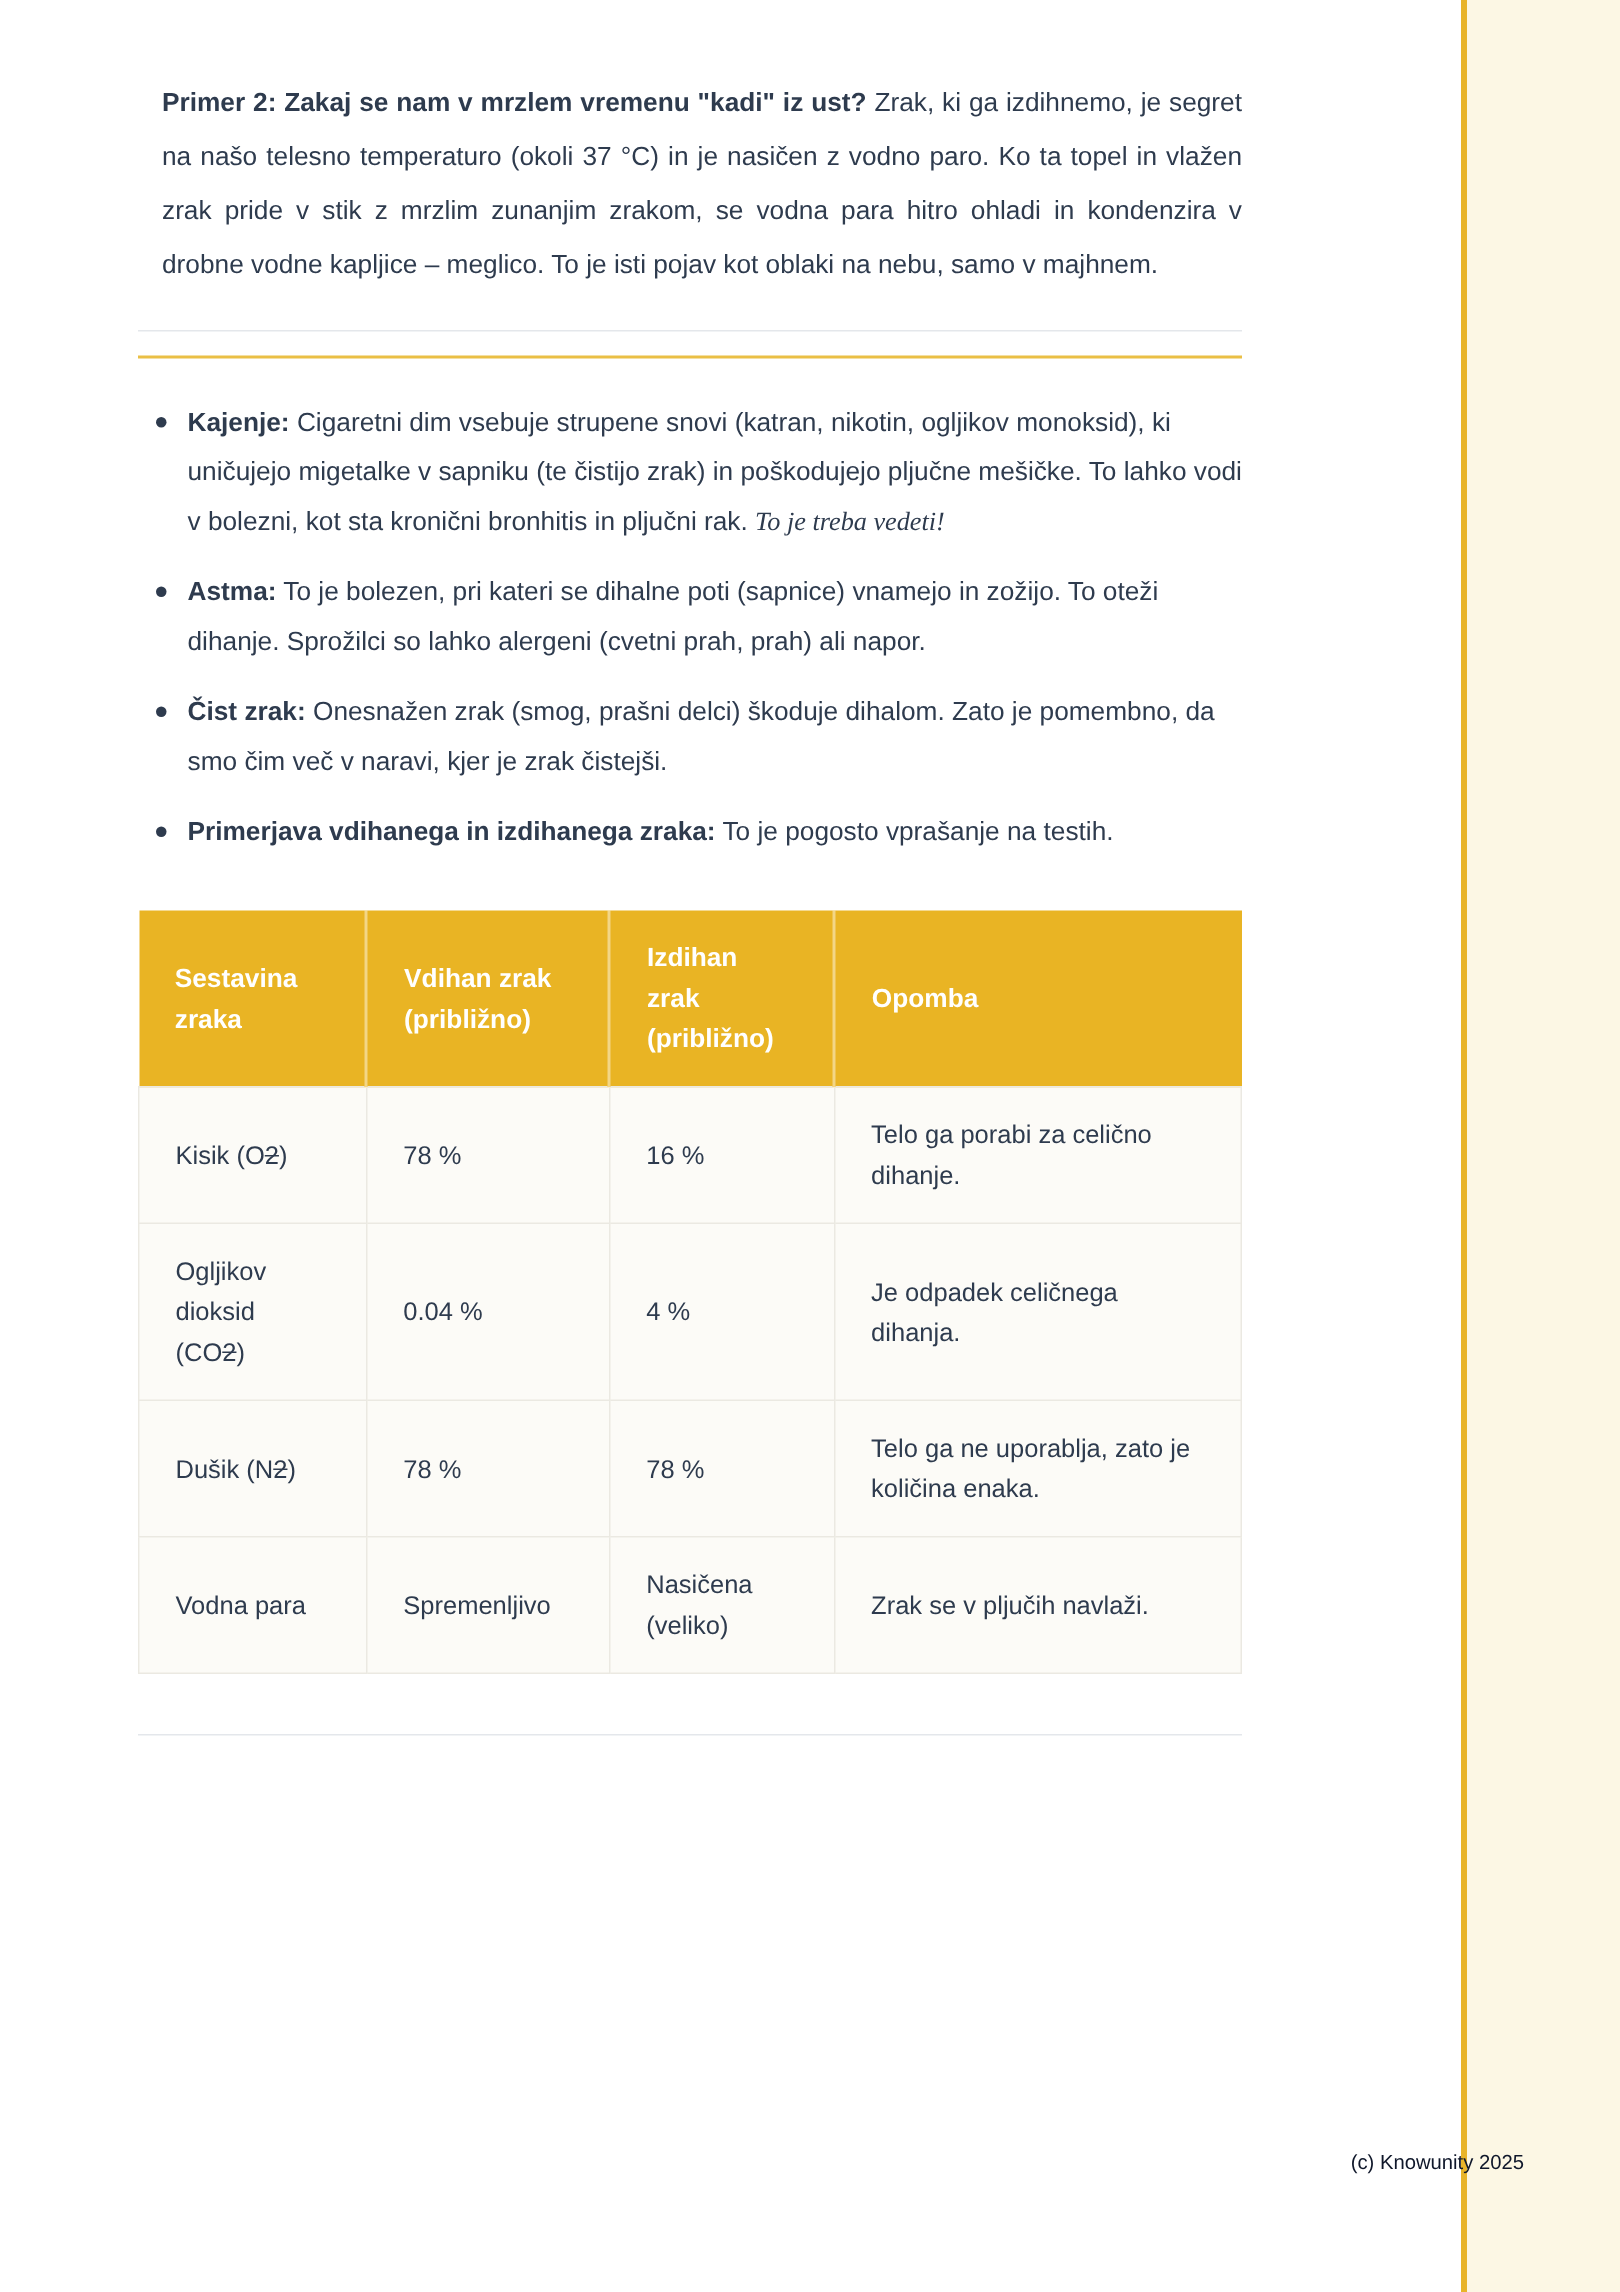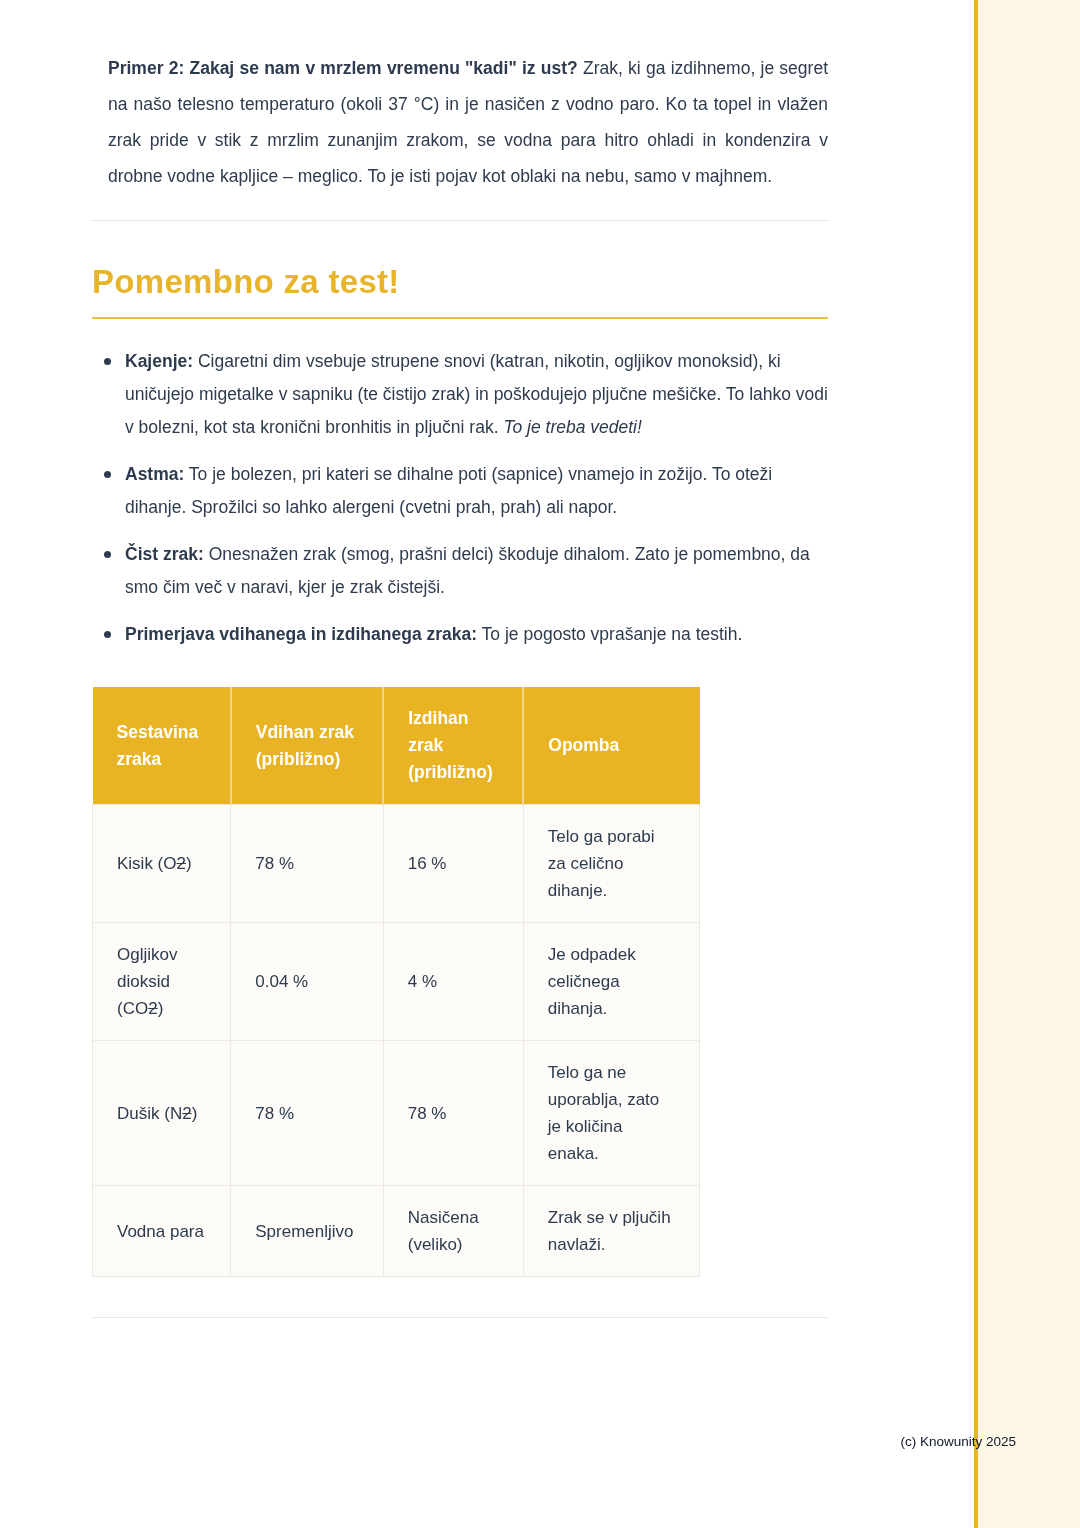--- a/index.html
+++ b/index.html
@@ -53,25 +53,25 @@
     font-size: 17.5px;
     line-height: 33px;
   }
   .bullets li::before {
     content: "";
     position: absolute; left: 12px; top: 13px;
     width: 7px; height: 7px; border-radius: 50%;
     background: #2e3b4e;
   }
   .bullets .lead { font-weight: 700; }
-  .bullets .it { font-style: italic; }
+  .bullets .it { font-style: italic; font-family: Liberation Serif, serif; }
 
   .air-table {
     margin-top: 36px;
-    width: 608px;
+    width: 736px;
     border-collapse: collapse;
     font-size: 17px;
   }
   .air-table th {
     background: #e9b424;
     color: #ffffff;
     font-weight: 600;
     font-size: 17.5px;
     text-align: left;
     vertical-align: middle;
@@ -106,21 +106,20 @@
 
   <div class="side-strip"></div>
   <div class="side-line"></div>
 
   <div class="content">
 
     <p class="intro"><span class="lead">Primer 2: Zakaj se nam v mrzlem vremenu "kadi" iz ust?</span><span> Zrak, ki ga izdihnemo, je segret na našo telesno temperaturo (okoli 37 °C) in je nasičen z vodno paro. Ko ta topel in vlažen zrak pride v stik z mrzlim zunanjim zrakom, se vodna para hitro ohladi in kondenzira v drobne vodne kapljice – meglico. To je isti pojav kot oblaki na nebu, samo v majhnem.</span></p>
 
     <hr class="divider">
 
-    <h1 class="section-title">Pomembno za test!</h1>
     <div class="title-rule"></div>
 
     <ul class="bullets">
       <li><span class="lead">Kajenje:</span><span> Cigaretni dim vsebuje strupene snovi (katran, nikotin, ogljikov monoksid), ki uničujejo migetalke v sapniku (te čistijo zrak) in poškodujejo pljučne mešičke. To lahko vodi v bolezni, kot sta kronični bronhitis in pljučni rak. </span><span class="it">To je treba vedeti!</span></li>
       <li><span class="lead">Astma:</span><span> To je bolezen, pri kateri se dihalne poti (sapnice) vnamejo in zožijo. To oteži dihanje. Sprožilci so lahko alergeni (cvetni prah, prah) ali napor.</span></li>
       <li><span class="lead">Čist zrak:</span><span> Onesnažen zrak (smog, prašni delci) škoduje dihalom. Zato je pomembno, da smo čim več v naravi, kjer je zrak čistejši.</span></li>
       <li><span class="lead">Primerjava vdihanega in izdihanega zraka:</span><span> To je pogosto vprašanje na testih.</span></li>
     </ul>
 
     <table class="air-table">

